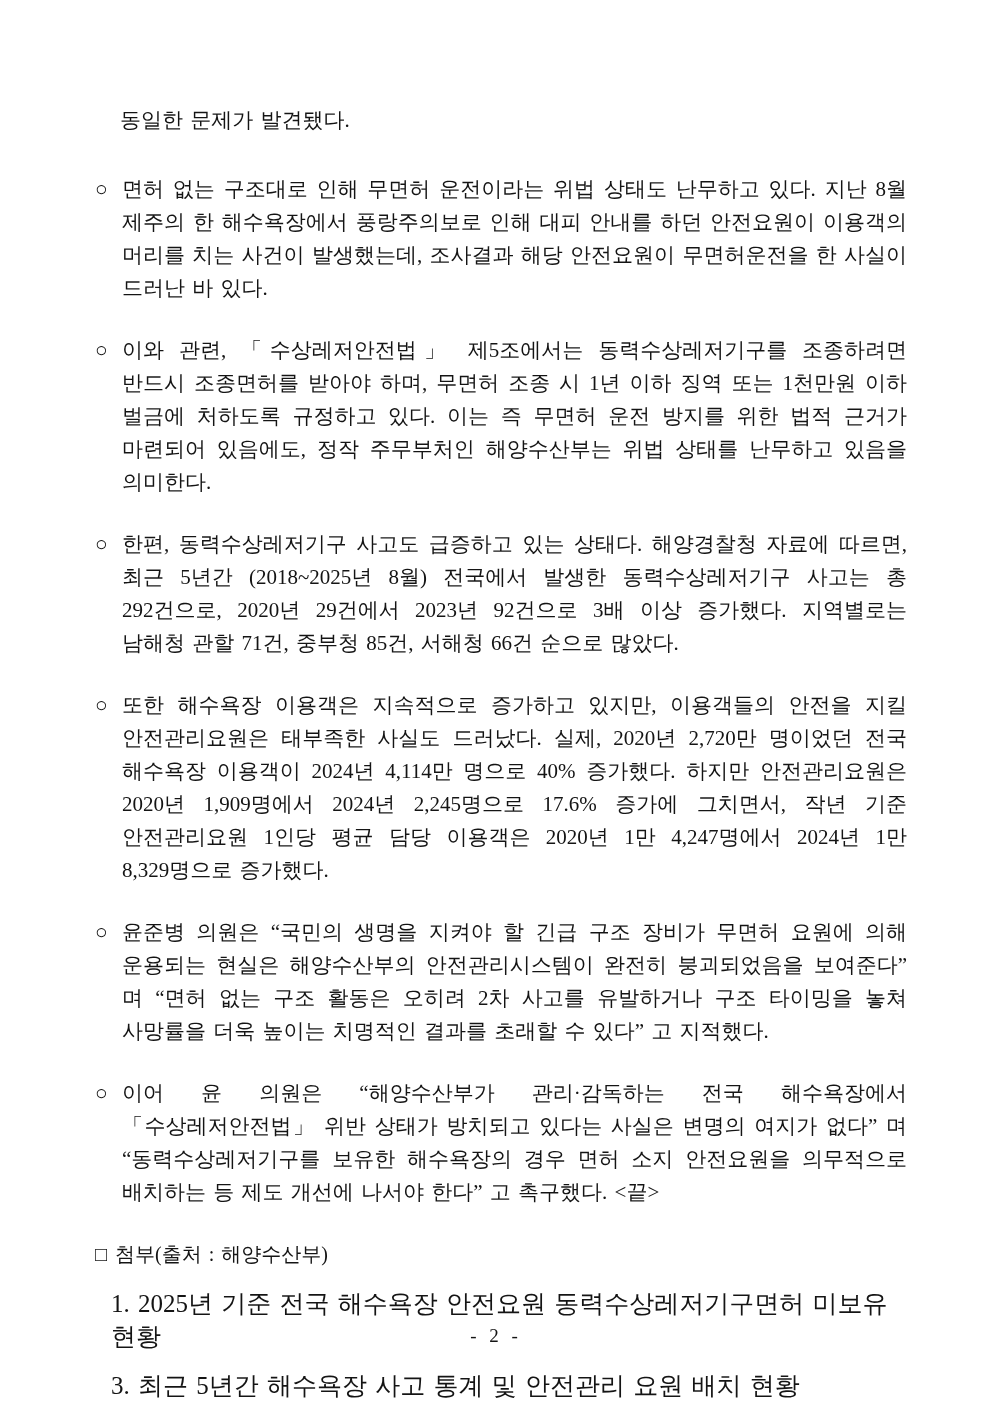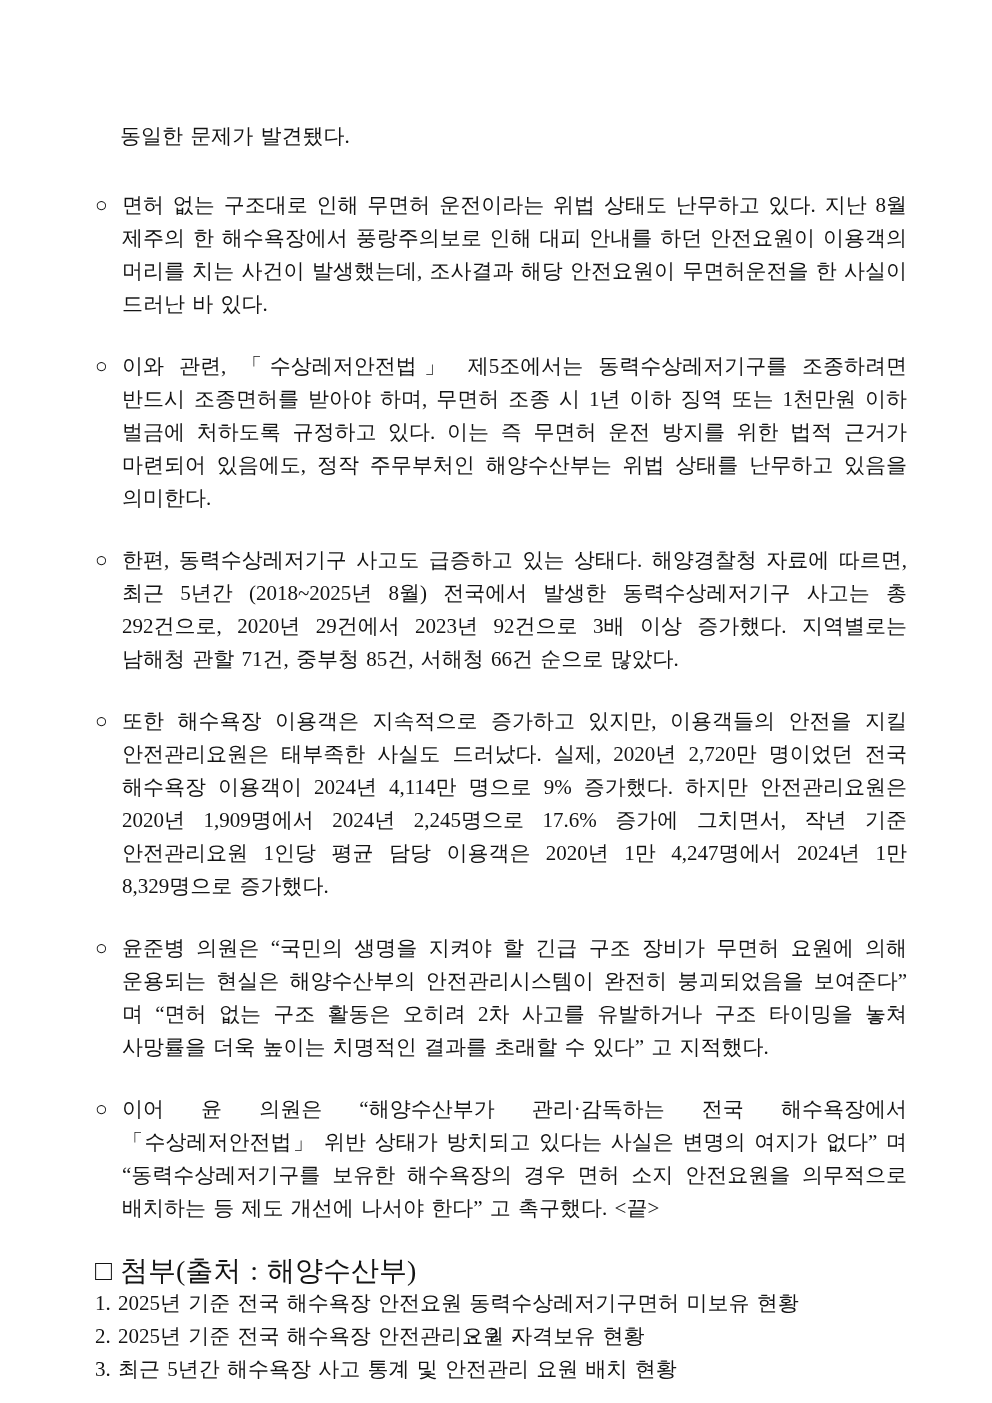--- a/index.html
+++ b/index.html
@@ -26,52 +26,51 @@
     line-height: 33px;
     text-align: justify;
     text-justify: inter-word;
     word-break: keep-all;
     word-spacing: 2px;
     margin: 0 0 29px 0;
   }
   .continuation {
     padding-left: 25px;
     margin-bottom: 36px;
-    margin-top: 16px;
   }
   .bulleted {
     position: relative;
     padding-left: 27px;
   }
   .bullet {
     position: absolute;
     left: 0;
     top: 0;
     font-size: 21px;
     line-height: 33px;
   }
   .attachments {
     margin-top: 0;
   }
   .attach-header {
-    font-size: 28px;
+    font-size: 20px;
     line-height: 33px;
     word-break: keep-all;
     word-spacing: 2px;
     margin: 0;
   }
   .attach-header .sq {
     margin-right: 8px;
   }
   .attach-item {
-    font-size: 21px;
+    font-size: 25px;
     line-height: 33px;
     word-break: keep-all;
     word-spacing: 2px;
-    margin: 0;
+    margin: 16px;
   }
   .page-number {
     position: absolute;
     top: 1325px;
     left: 0;
     width: 992px;
     text-align: center;
     font-size: 19px;
     letter-spacing: 4px;
   }
@@ -93,38 +92,37 @@
     <span>이와 관련, 「수상레저안전법」 제5조에서는 동력수상레저기구를 조종하려면 반드시 조종면허를 받아야 하며, 무면허 조종 시 1년 이하 징역 또는 1천만원 이하 벌금에 처하도록 규정하고 있다. 이는 즉 무면허 운전 방지를 위한 법적 근거가 마련되어 있음에도, 정작 주무부처인 해양수산부는 위법 상태를 난무하고 있음을 의미한다.</span>
   </div>
 
   <div class="para bulleted">
     <span class="bullet">○</span>
     <span>한편, 동력수상레저기구 사고도 급증하고 있는 상태다. 해양경찰청 자료에 따르면, 최근 5년간 (2018~2025년 8월) 전국에서 발생한 동력수상레저기구 사고는 총 292건으로, 2020년 29건에서 2023년 92건으로 3배 이상 증가했다. 지역별로는 남해청 관할 71건, 중부청 85건, 서해청 66건 순으로 많았다.</span>
   </div>
 
   <div class="para bulleted">
     <span class="bullet">○</span>
-    <span>또한 해수욕장 이용객은 지속적으로 증가하고 있지만, 이용객들의 안전을 지킬 안전관리요원은 태부족한 사실도 드러났다. 실제, 2020년 2,720만 명이었던 전국 해수욕장 이용객이 2024년 4,114만 명으로 9% 증가했다. 하지만 안전관리요원은 2020년 1,909명에서 2024년 2,245명으로 17.6% 증가에 그치면서, 작년 기준 안전관리요원 1인당 평균 담당 이용객은 2020년 1만 4,247명에서 2024년 1만 8,329명으로 증가했다.</span>
+    <span>또한 해수욕장 이용객은 지속적으로 증가하고 있지만, 이용객들의 안전을 지킬 안전관리요원은 태부족한 사실도 드러났다. 실제, 2020년 2,720만 명이었던 전국 해수욕장 이용객이 2024년 4,114만 명으로 40% 증가했다. 하지만 안전관리요원은 2020년 1,909명에서 2024년 2,245명으로 17.6% 증가에 그치면서, 작년 기준 안전관리요원 1인당 평균 담당 이용객은 2020년 1만 4,247명에서 2024년 1만 8,329명으로 증가했다.</span>
   </div>
 
   <div class="para bulleted">
     <span class="bullet">○</span>
     <span>윤준병 의원은 “국민의 생명을 지켜야 할 긴급 구조 장비가 무면허 요원에 의해 운용되는 현실은 해양수산부의 안전관리시스템이 완전히 붕괴되었음을 보여준다” 며 “면허 없는 구조 활동은 오히려 2차 사고를 유발하거나 구조 타이밍을 놓쳐 사망률을 더욱 높이는 치명적인 결과를 초래할 수 있다” 고 지적했다.</span>
   </div>
 
   <div class="para bulleted">
     <span class="bullet">○</span>
     <span>이어 윤 의원은 “해양수산부가 관리·감독하는 전국 해수욕장에서 「수상레저안전법」 위반 상태가 방치되고 있다는 사실은 변명의 여지가 없다” 며 “동력수상레저기구를 보유한 해수욕장의 경우 면허 소지 안전요원을 의무적으로 배치하는 등 제도 개선에 나서야 한다” 고 촉구했다. &lt;끝&gt;</span>
   </div>
 
   <div class="attachments">
     <p class="attach-header">
       <span class="sq">□</span><span>첨부(출처 : 해양수산부)</span>
     </p>
     <p class="attach-item">1. 2025년 기준 전국 해수욕장 안전요원 동력수상레저기구면허 미보유 현황</p>
-    <p class="attach-item">2. 2025년 기준 전국 해수욕장 안전관리요원 자격보유 현황</p>
     <p class="attach-item">3. 최근 5년간 해수욕장 사고 통계 및 안전관리 요원 배치 현황</p>
 
   </div>
 
 </div>
 
 <div class="page-number">- 2 -</div>
 
 </body></html>

